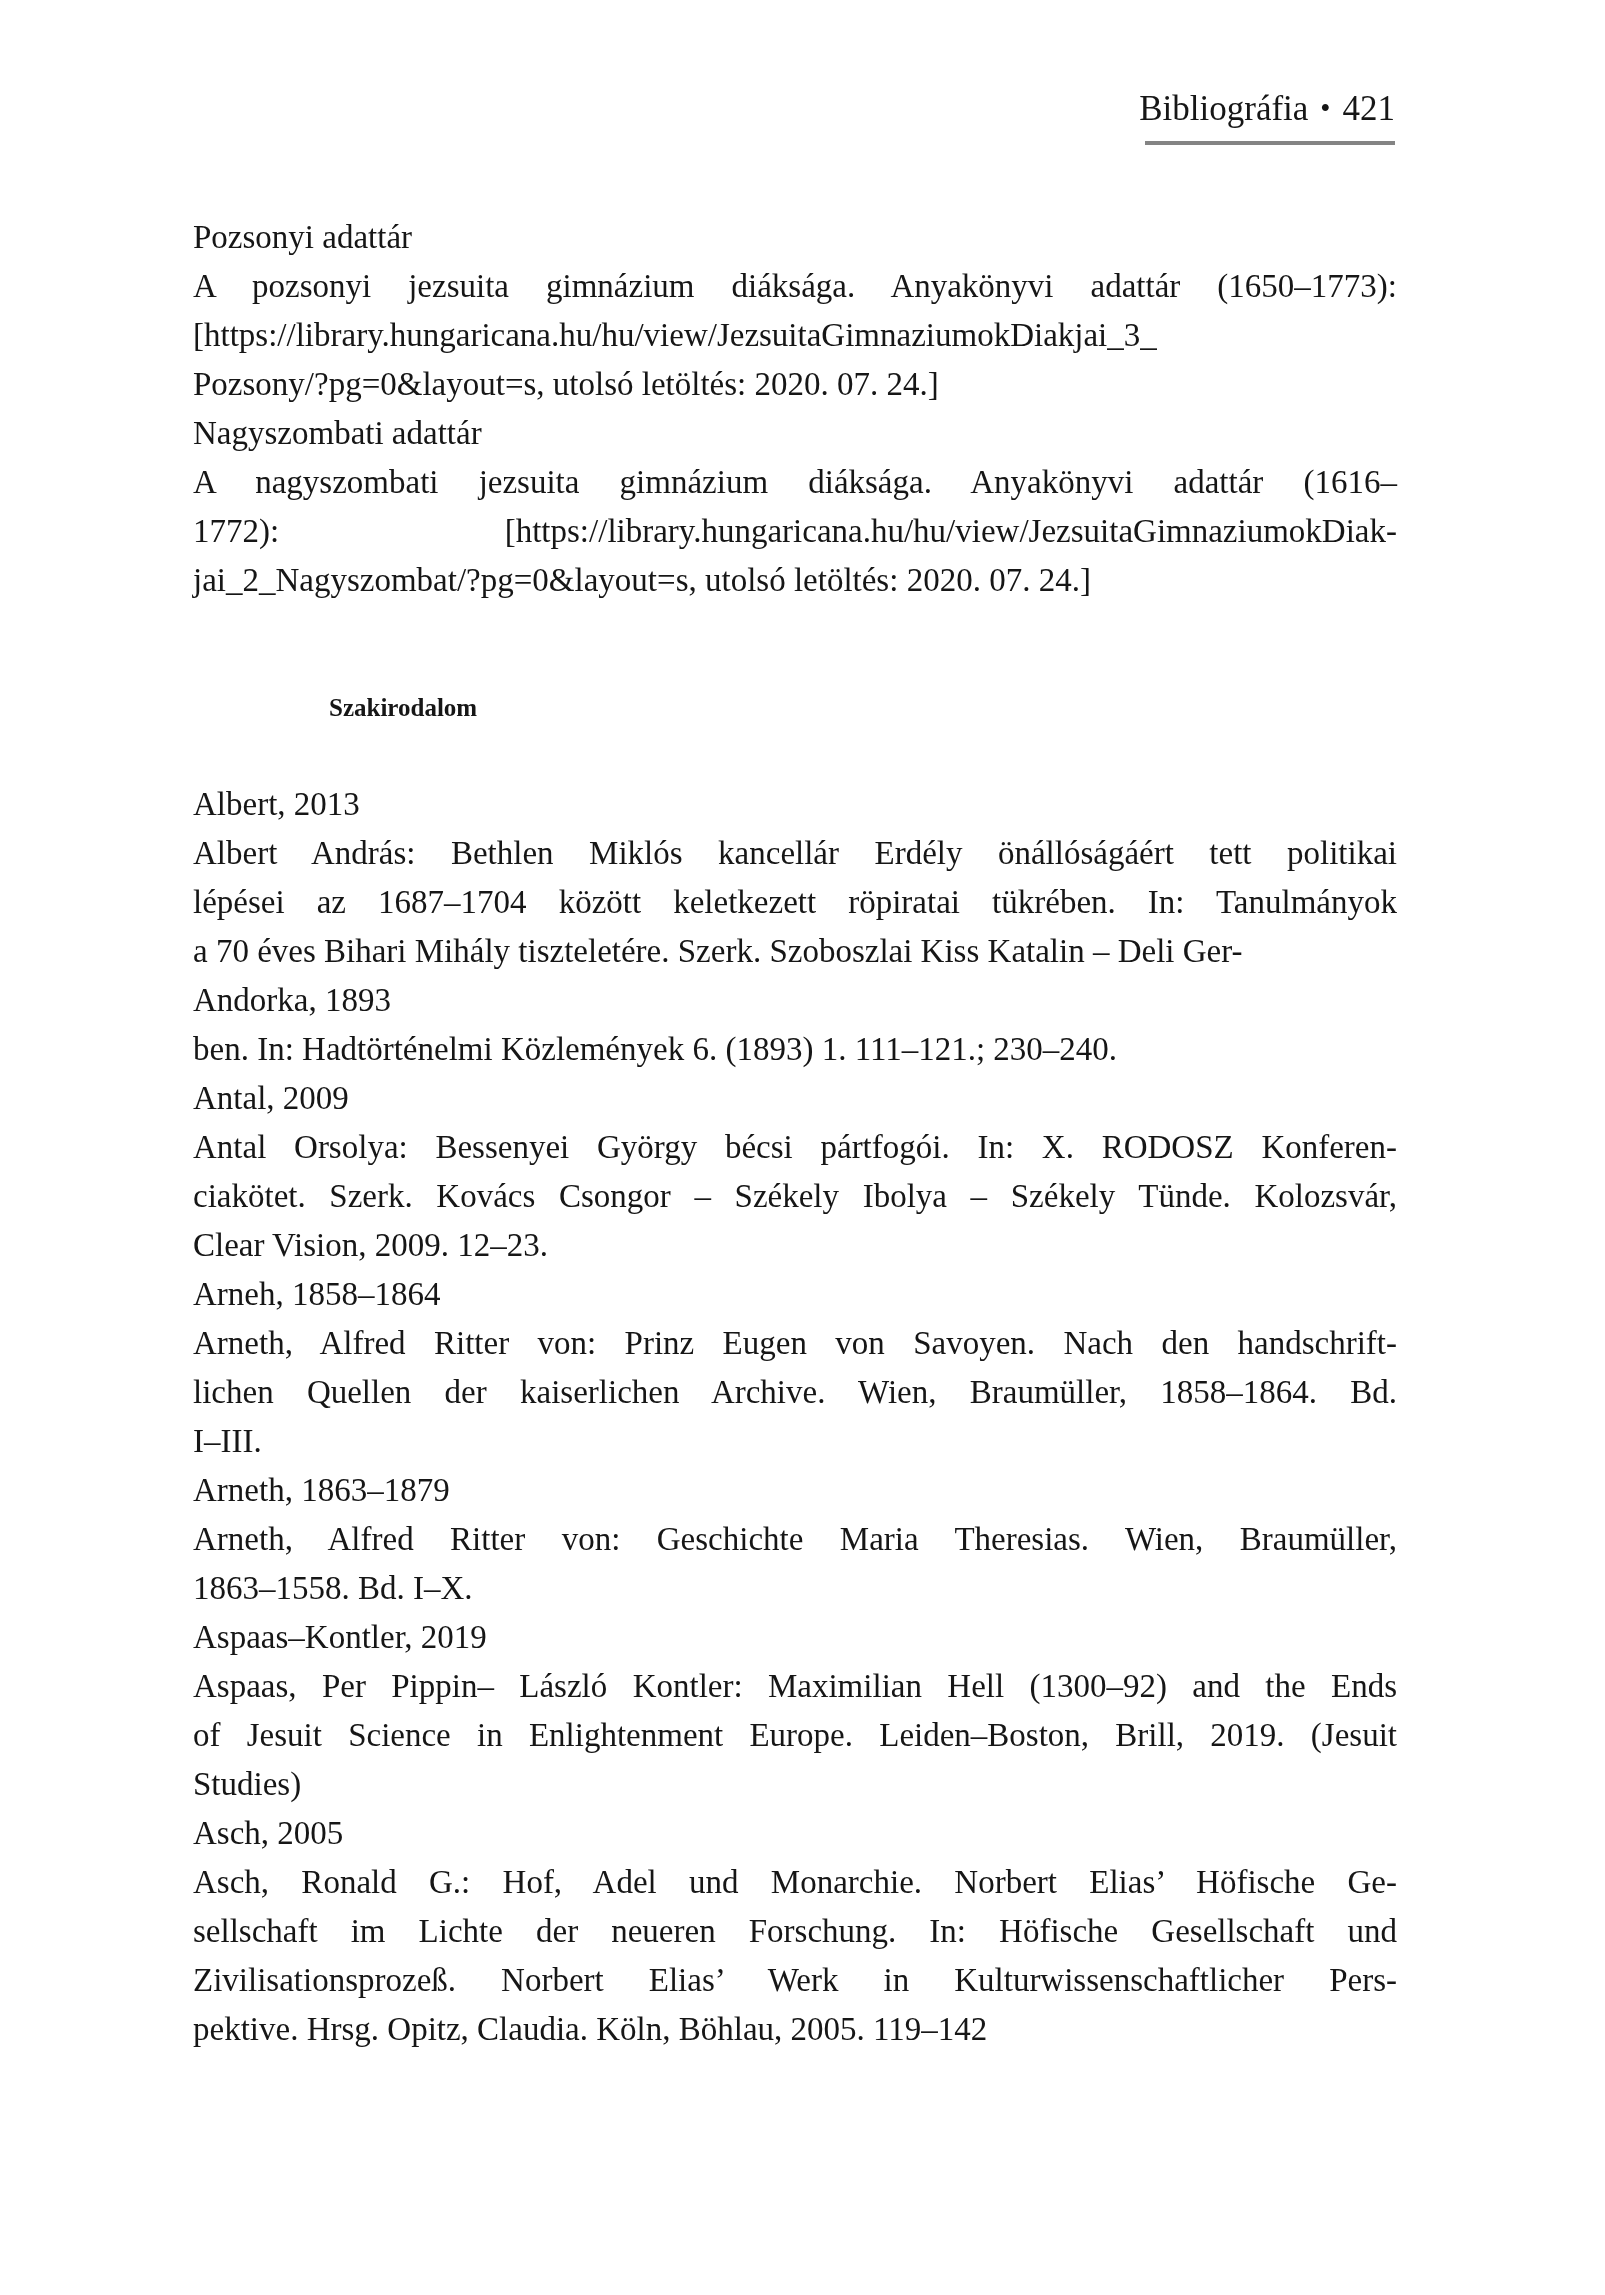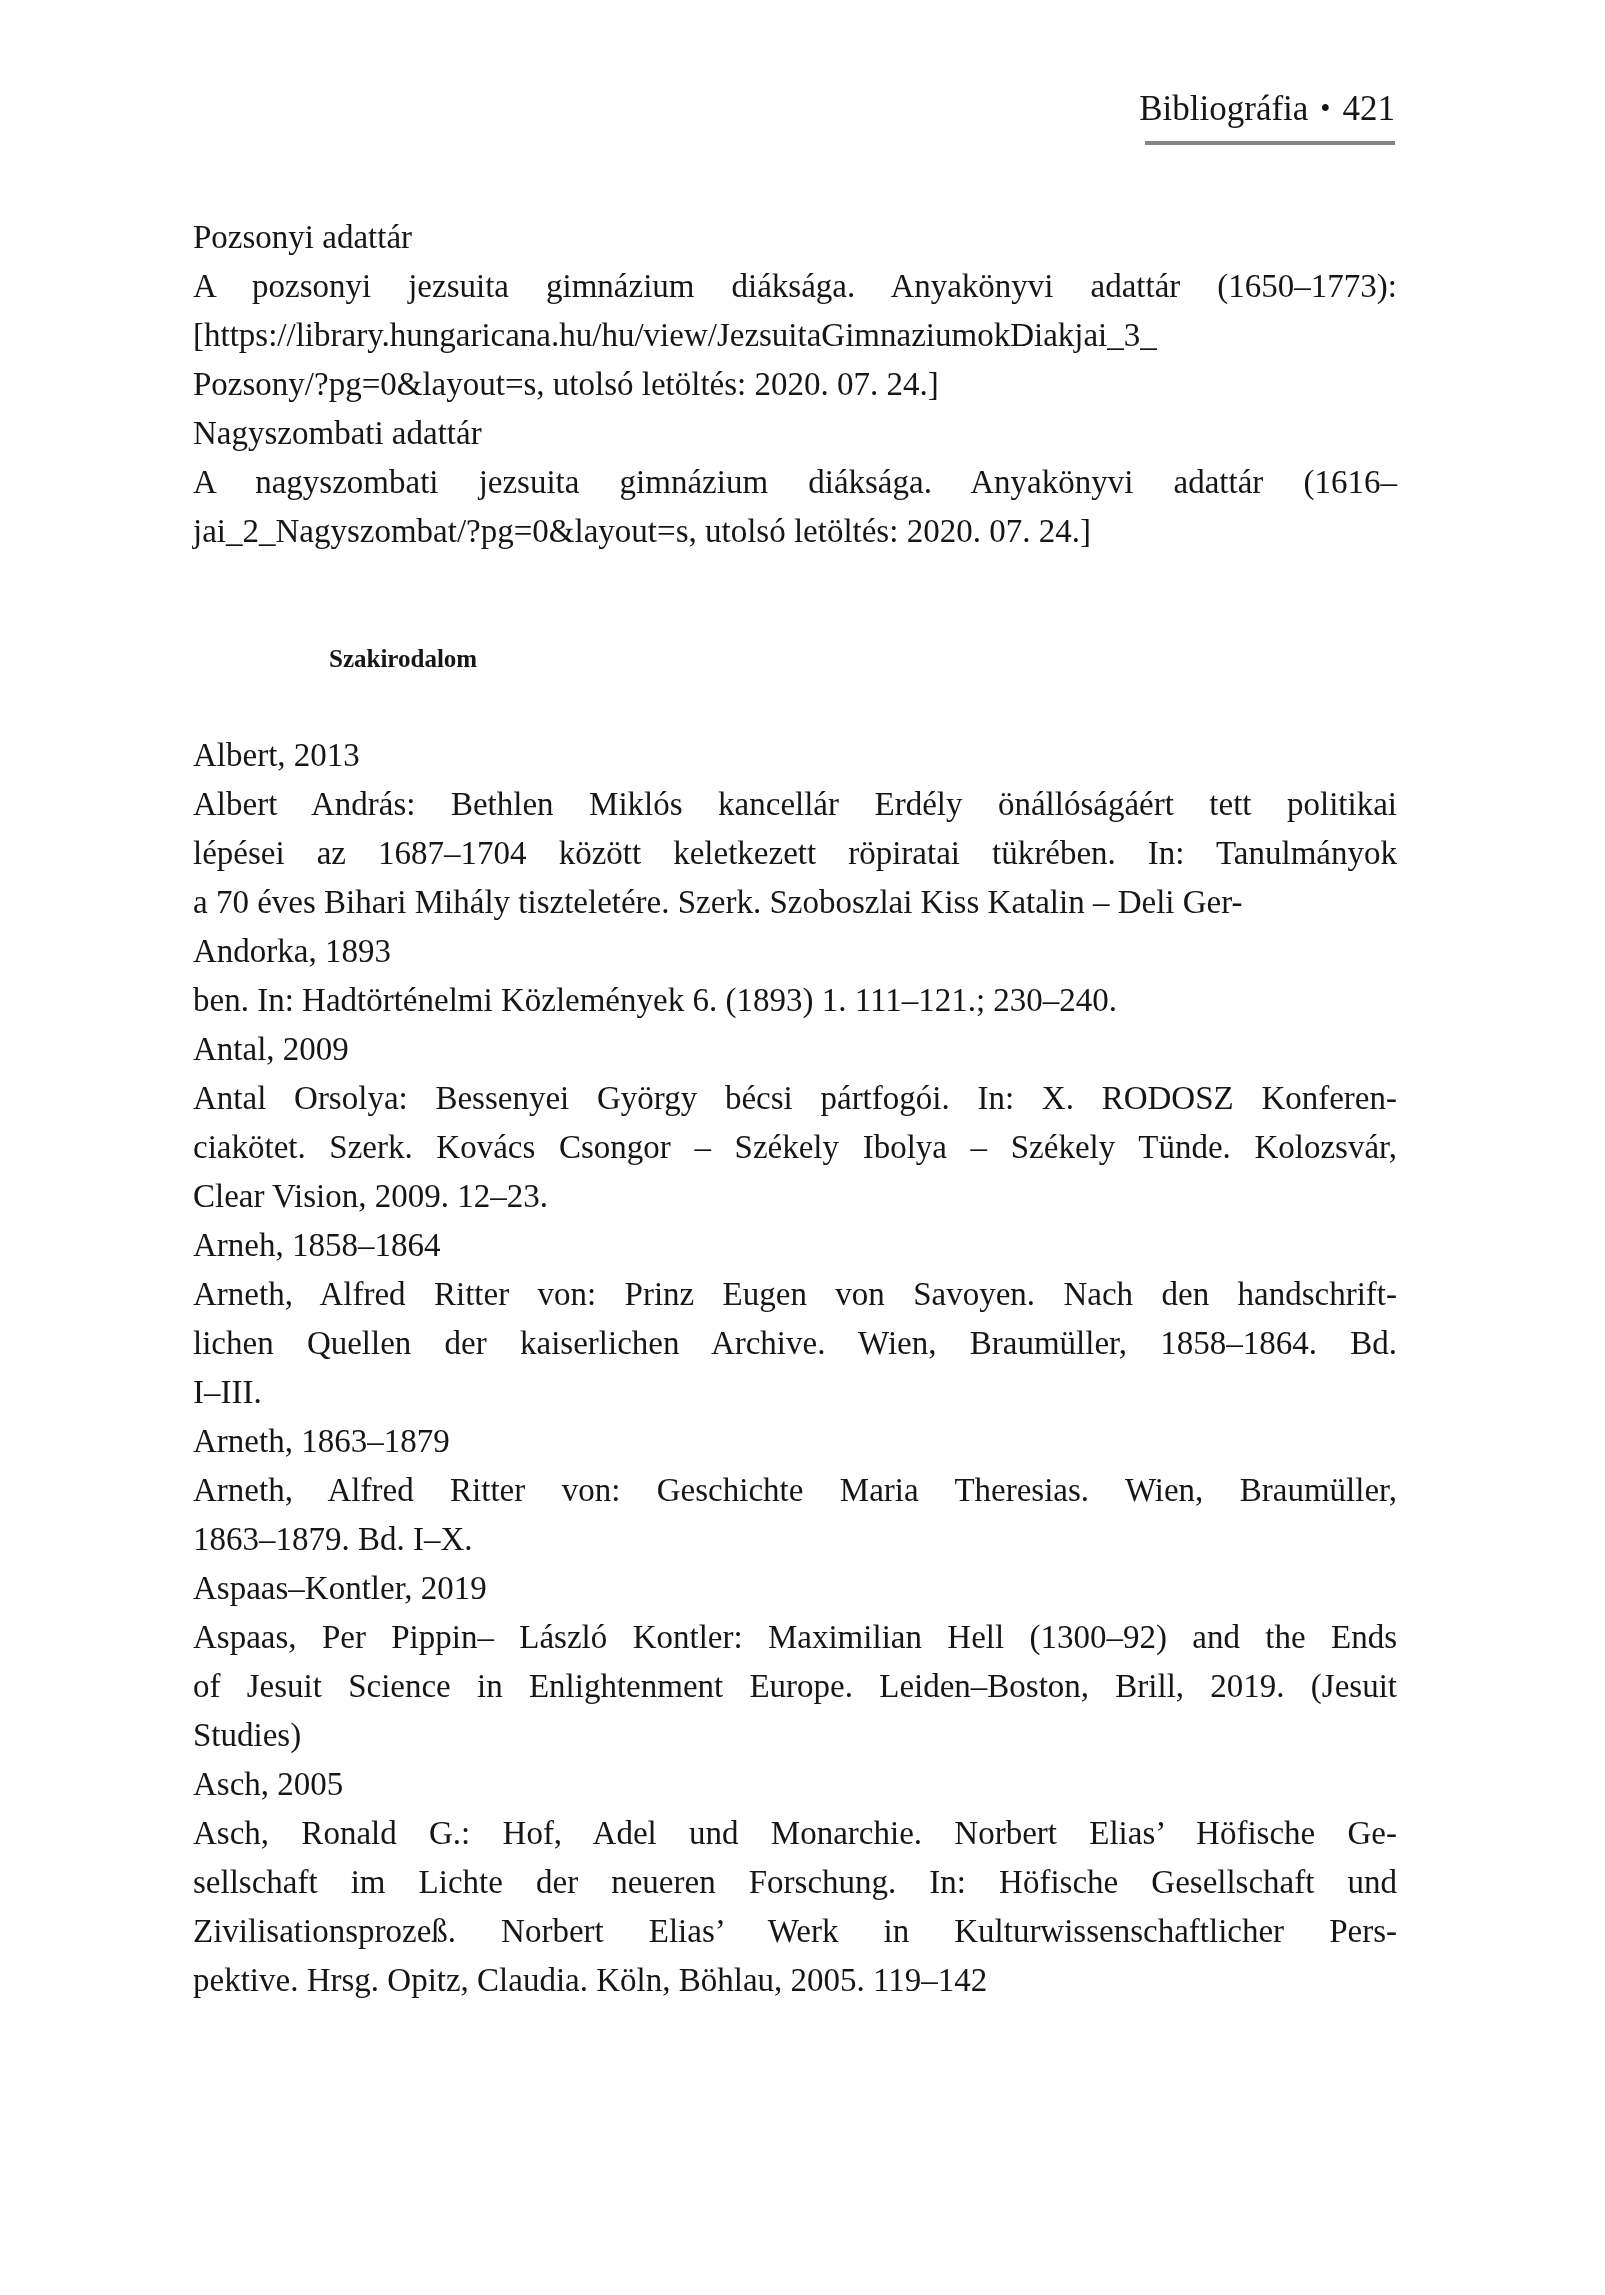--- a/index.html
+++ b/index.html
@@ -88,20 +88,21 @@
         <div class="line">A pozsonyi jezsuita gimnázium diáksága. Anyakönyvi adattár (1650–1773):</div>
         <div class="line">[https://library.hungaricana.hu/hu/view/JezsuitaGimnaziumokDiakjai_3_</div>
         <div class="line">Pozsony/?pg=0&amp;layout=s, utolsó letöltés: 2020. 07. 24.]</div>
       </div>
     </div>
 
     <div class="entry">
       <div class="entry-label">Nagyszombati adattár</div>
       <div class="entry-body">
         <div class="line">A nagyszombati jezsuita gimnázium diáksága. Anyakönyvi adattár (1616–</div>
+        <div class="line">1772): [https://library.hungaricana.hu/hu/view/JezsuitaGimnaziumokDiak-</div>
         <div class="line">jai_2_Nagyszombat/?pg=0&amp;layout=s, utolsó letöltés: 2020. 07. 24.]</div>
       </div>
     </div>
 
     <div class="section-heading">Szakirodalom</div>
 
     <div class="entry">
       <div class="entry-label">Albert, 2013</div>
       <div class="entry-body">
         <div class="line">Albert András: Bethlen Miklós kancellár Erdély önállóságáért tett politikai</div>
@@ -132,21 +133,21 @@
         <div class="line">Arneth, Alfred Ritter von: Prinz Eugen von Savoyen. Nach den handschrift-</div>
         <div class="line">lichen Quellen der kaiserlichen Archive. Wien, Braumüller, 1858–1864. Bd.</div>
         <div class="line">I–III.</div>
       </div>
     </div>
 
     <div class="entry">
       <div class="entry-label">Arneth, 1863–1879</div>
       <div class="entry-body">
         <div class="line">Arneth, Alfred Ritter von: Geschichte Maria Theresias. Wien, Braumüller,</div>
-        <div class="line">1863–1879. Bd. I–X.</div>
+        <div class="line">1863–1558. Bd. I–X.</div>
       </div>
     </div>
 
     <div class="entry">
       <div class="entry-label">Aspaas–Kontler, 2019</div>
       <div class="entry-body">
         <div class="line">Aspaas, Per Pippin– László Kontler: Maximilian Hell (1300–92) and the Ends</div>
         <div class="line">of Jesuit Science in Enlightenment Europe. Leiden–Boston, Brill, 2019. (Jesuit</div>
         <div class="line">Studies)</div>
       </div>

